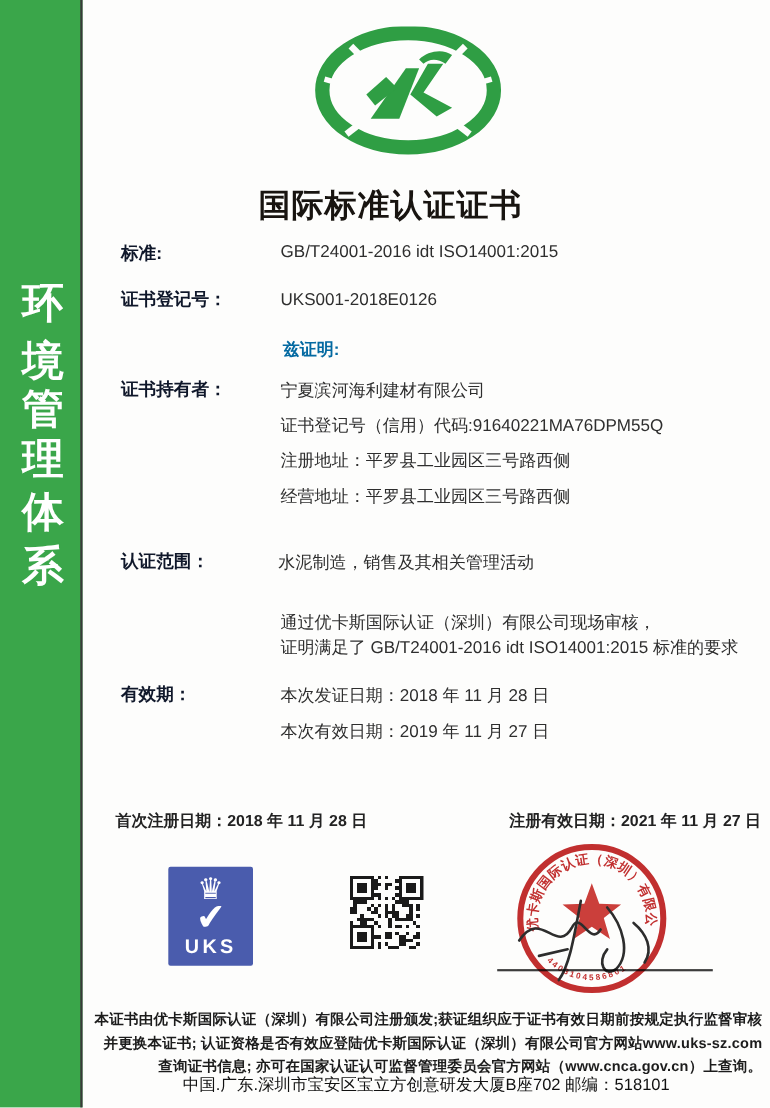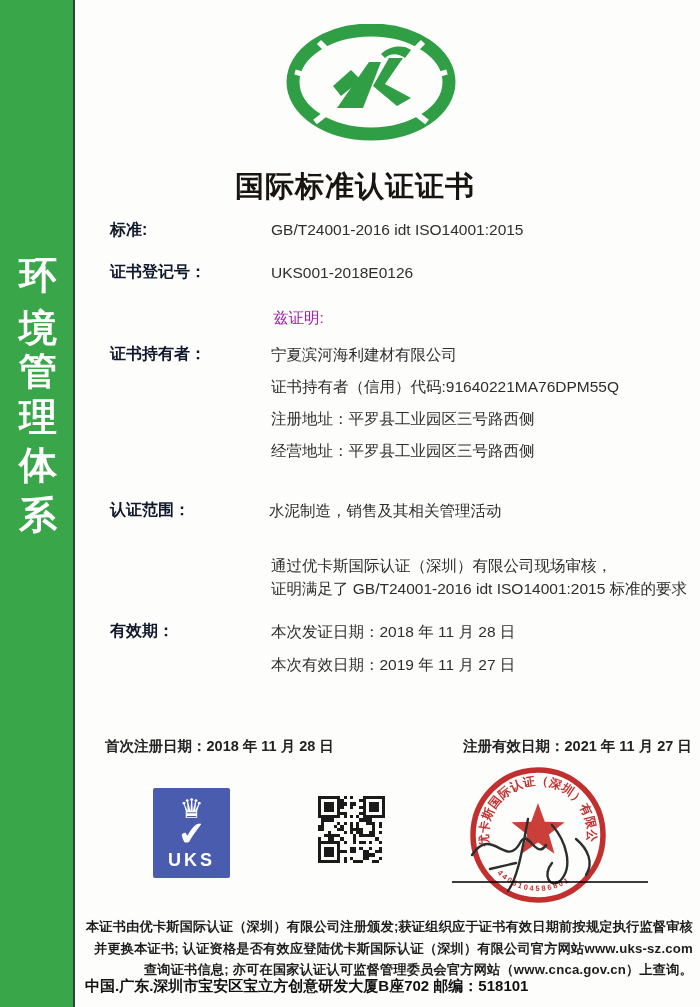--- a/index.html
+++ b/index.html
@@ -24,22 +24,22 @@
   
   .logo-svg { position:absolute; left:285px; top:24px; }
   .cert-title {
     position:absolute; left:95px; top:153px; width:520px;
     text-align:center; font-size:29px; font-weight:bold; color:#181410;
     letter-spacing:1px;
     margin-top:14px;
   }
   
   .lbl { position:absolute; left:110px; font-size:16px; font-weight:bold; color:#0f172a; }
-  .val { position:absolute; left:255px; font-size:15.5px; color:#2e2e2e;margin-left:16px; }
-  .bold-val { font-weight:normal; color:#a21caf; }
+  .val { position:absolute; left:255px; font-size:15.5px; color:#2e2e2e; }
+  .bold-val { font-weight:bold; color:#0369a1; }
   
   .meta-date { position:absolute; font-size:14.5px; font-weight:600; color:#222;text-align:center; }
   
   .uks-badge {
     position:absolute; left:153px; top:788px; width:77px; height:90px;
     background:#4a5cad; border-radius:2px;
     display:flex; flex-direction:column; align-items:center; justify-content:center;
     color:#fff;
   }
   .uks-crown { font-size:27px; line-height:26px; font-family:"DejaVu Sans",sans-serif; }
@@ -52,21 +52,21 @@
   .seal-svg { position:absolute; left:460px; top:757px; mix-blend-mode:multiply; opacity:.93; }
   
   .footer-text {
     position:absolute; left:85px; top:916px; width:608px;
     font-size:13.2px; font-weight:600; color:#1c1c1c; line-height:21.5px;
     letter-spacing:.2px;
     text-align:right;
   }
   .footer-address {
     position:absolute; left:85px; top:977px; width:605px;
-    text-align:left; font-size:15px; font-weight:bold; color:#111;
+    text-align:center; font-size:15px; font-weight:normal; color:#111;
   }
 </style>
 </head>
 <body>
 
 <div class="page">
 
   <div class="sideband"></div>
   <div class="sideband-text">环境管理体系</div>
 
@@ -91,21 +91,21 @@
   <div class="lbl" style="top:220px">标准:</div>
   <div class="val" style="top:221px">GB/T24001-2016 idt ISO14001:2015</div>
 
   <div class="lbl" style="top:262px">证书登记号：</div>
   <div class="val" style="top:264px">UKS001-2018E0126</div>
 
   <div class="val bold-val" style="top:308px;left:257px">兹证明:</div>
 
   <div class="lbl" style="top:344px">证书持有者：</div>
   <div class="val" style="top:345px">宁夏滨河海利建材有限公司</div>
-  <div class="val" style="top:377px">证书持有者（信用）代码:91640221MA76DPM55Q</div>
+  <div class="val" style="top:377px">证书登记号（信用）代码:91640221MA76DPM55Q</div>
   <div class="val" style="top:409px">注册地址：平罗县工业园区三号路西侧</div>
   <div class="val" style="top:441px">经营地址：平罗县工业园区三号路西侧</div>
 
   <div class="lbl" style="top:500px">认证范围：</div>
   <div class="val" style="top:556px">通过优卡斯国际认证（深圳）有限公司现场审核，</div>
 
   <div class="val" style="top:501px;left:253px">水泥制造，销售及其相关管理活动</div>
   <div class="val" style="top:579px">证明满足了 GB/T24001-2016 idt ISO14001:2015 标准的要求</div>
 
   <div class="lbl" style="top:621px">有效期：</div>

